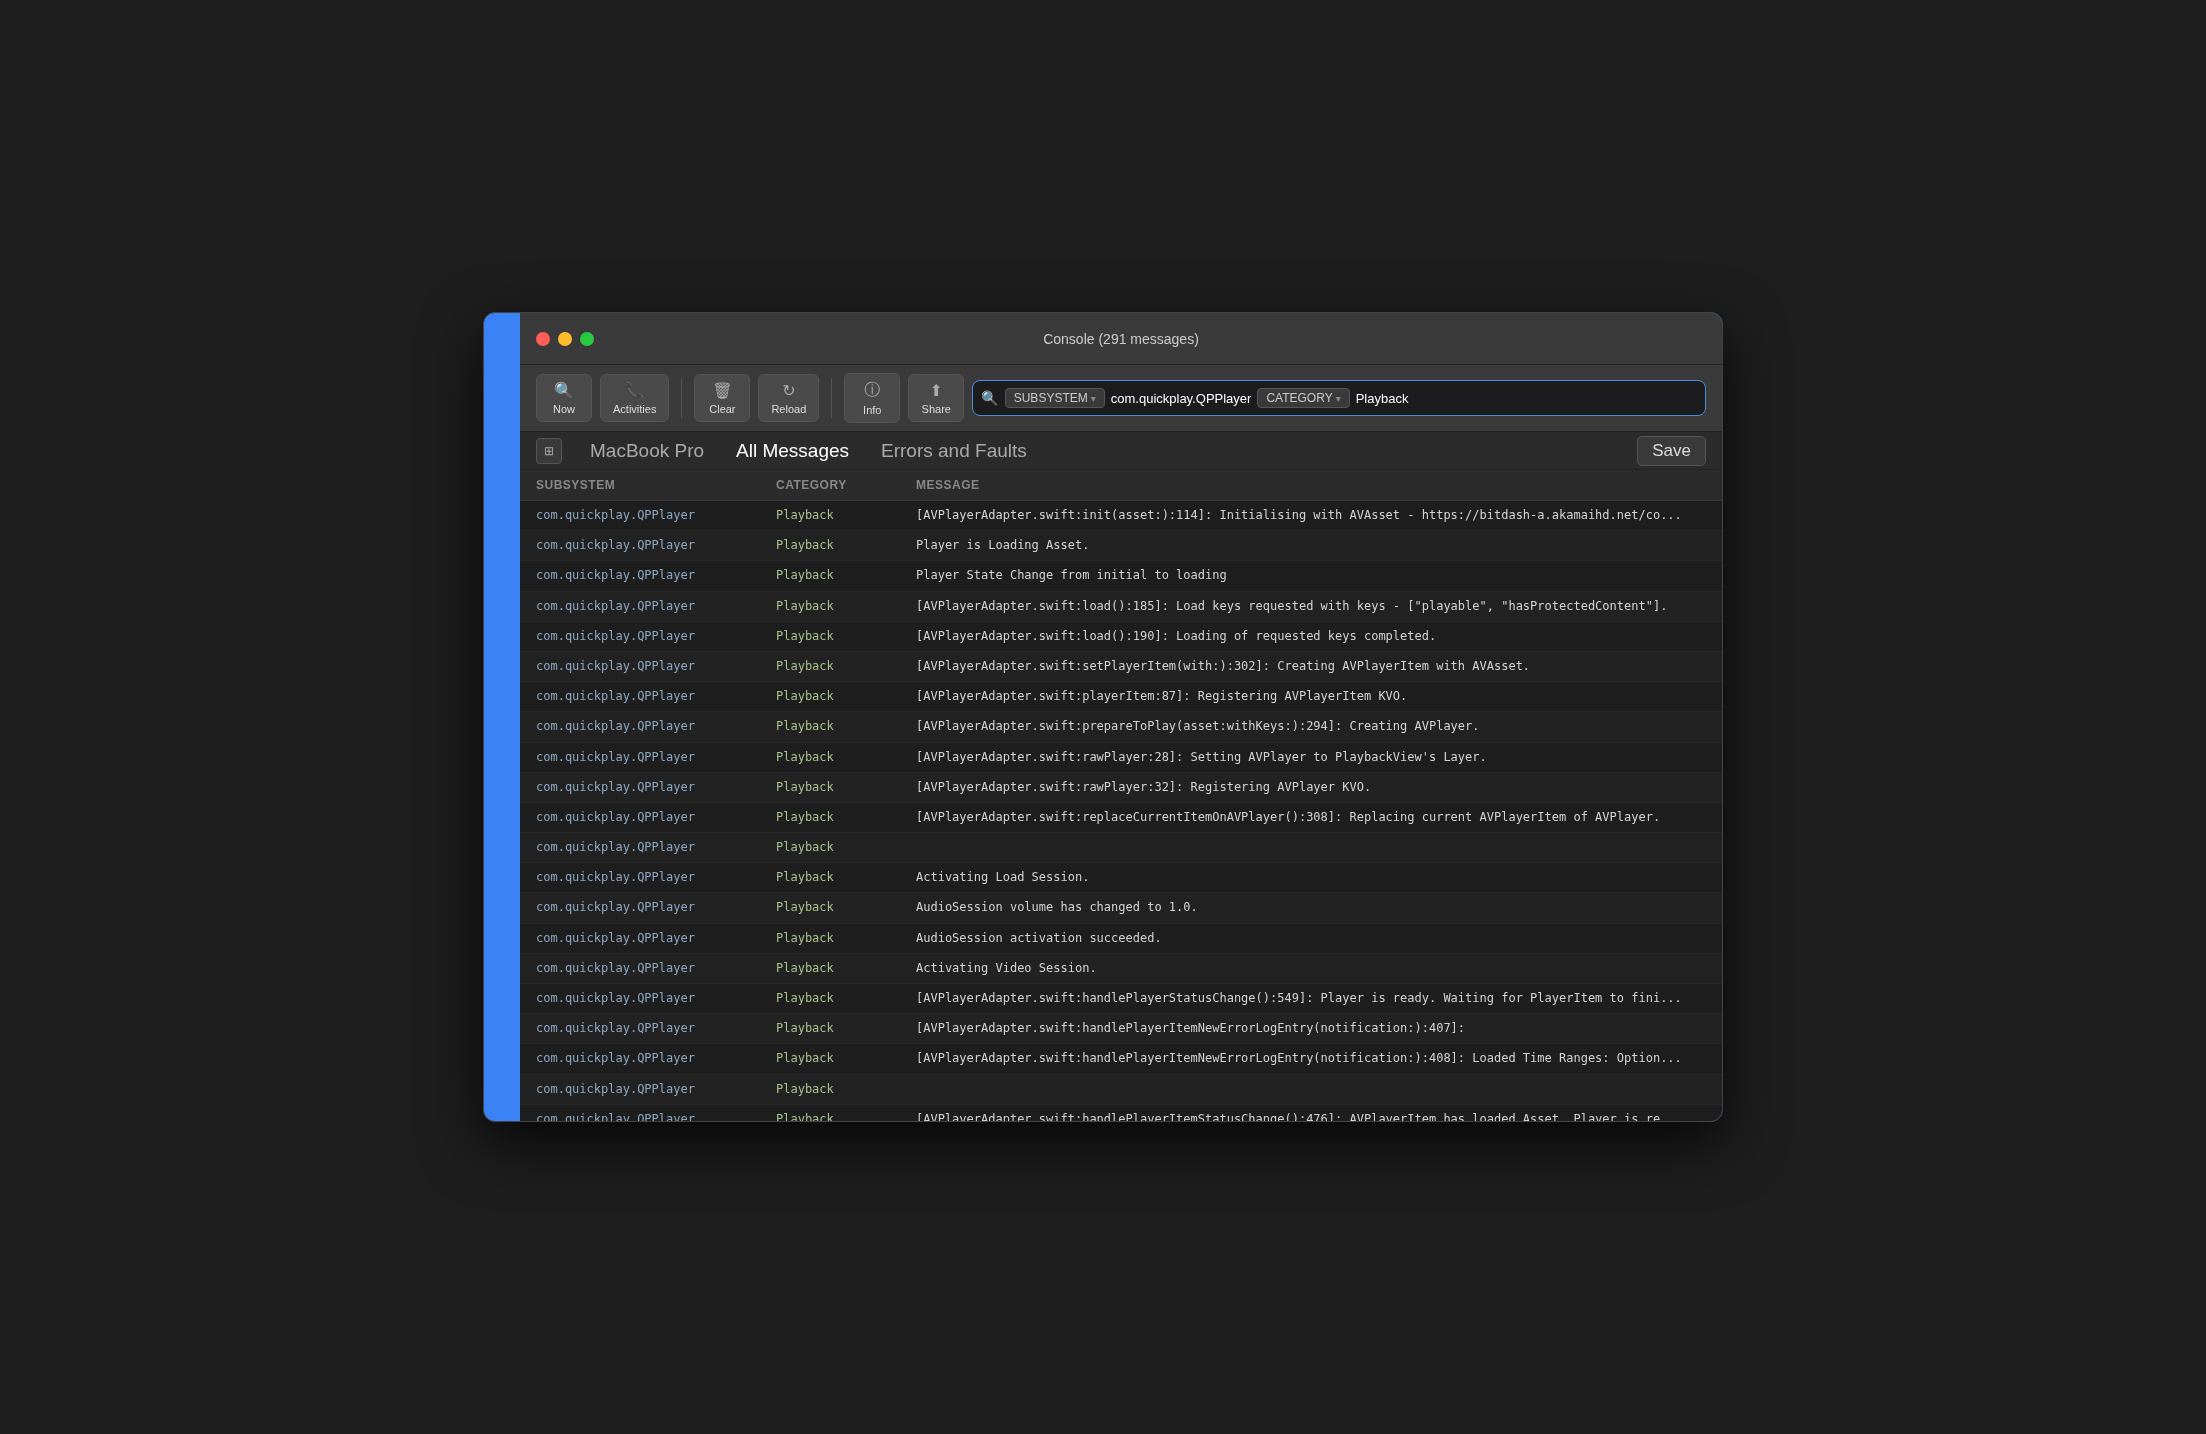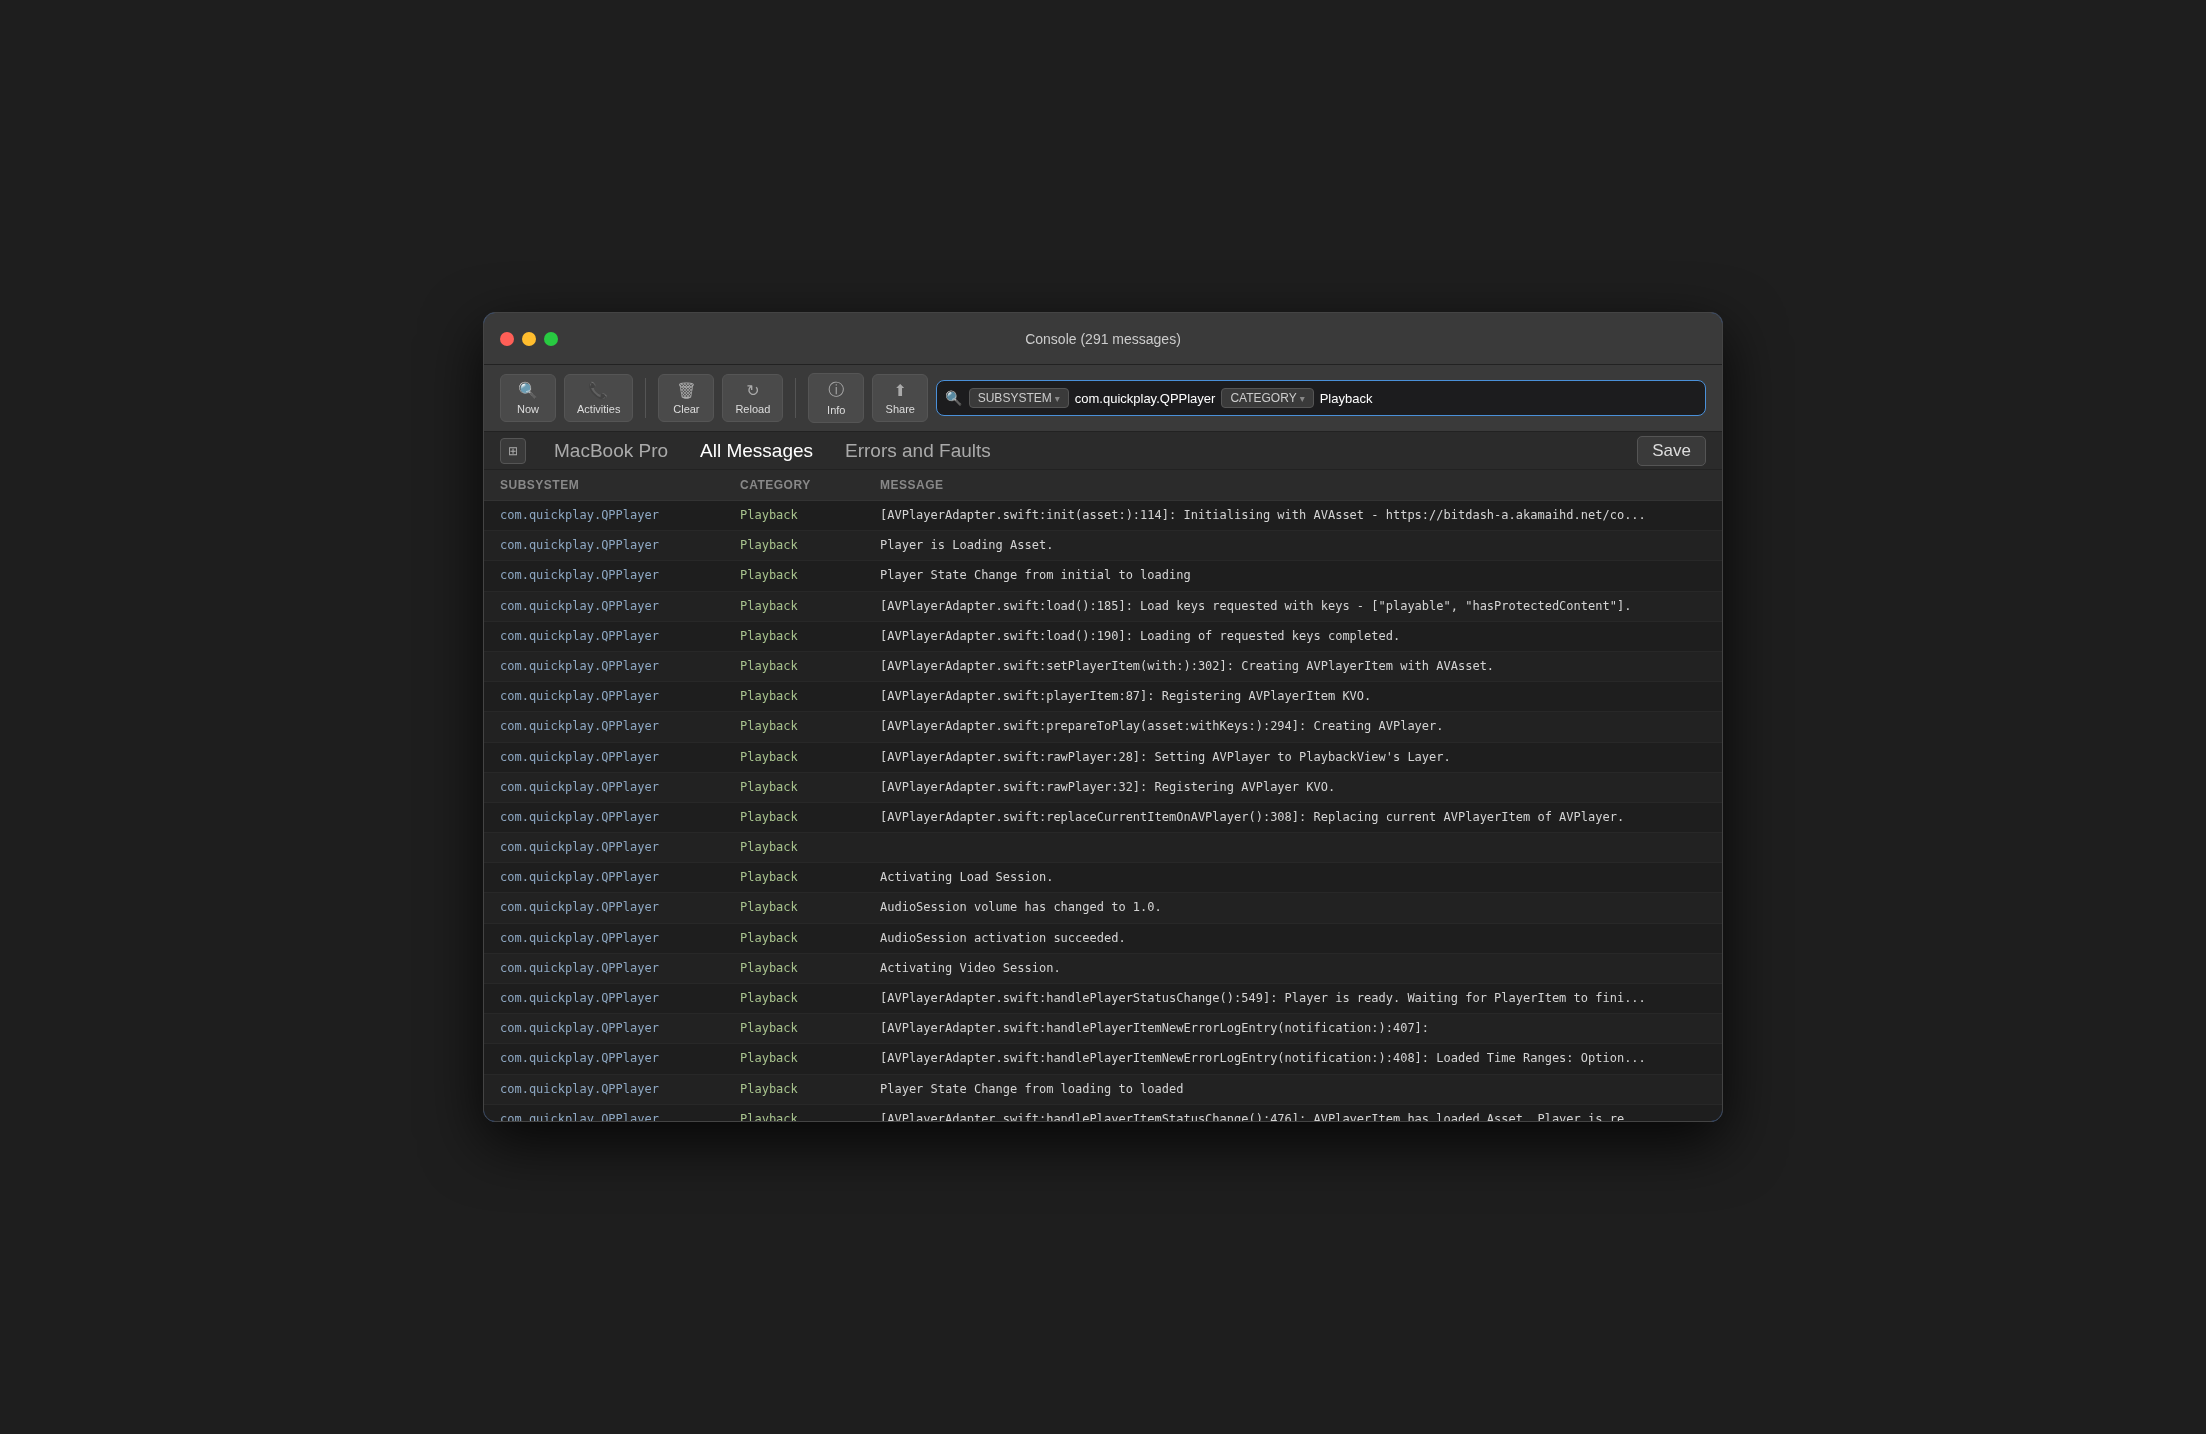--- a/index.html
+++ b/index.html
@@ -11,20 +11,21 @@
       min-height: 100vh;
       font-family: -apple-system, BlinkMacSystemFont, 'SF Pro Text', sans-serif;
     }
     .window {
       width: 1240px;
       background: #3b82f6;
       border-radius: 12px;
       overflow: hidden;
       box-shadow: 0 20px 60px rgba(0,0,0,0.8);
       border: 1px solid #444;
+      padding-left: 36px;
     }
     .titlebar {
       background: #3a3a3a;
       height: 52px;
       display: flex;
       align-items: center;
       justify-content: center;
       position: relative;
       border-bottom: 1px solid #222;
     }
@@ -370,21 +371,20 @@
   </avplayeritemerrorlog:></span>
       </div>
       <div class="log-row">
     <span class="log-cell subsystem">com.quickplay.QPPlayer</span>
     <span class="log-cell category">Playback</span>
     <span class="log-cell message">[AVPlayerAdapter.swift:handlePlayerItemNewErrorLogEntry(notification:):408]: Loaded Time Ranges: Option...</span>
   </div>
       <div class="log-row">
     <span class="log-cell subsystem">com.quickplay.QPPlayer</span>
     <span class="log-cell category">Playback</span>
-    <span class="log-cell message">Player State Change from loading to loaded</span>
   </div>
       <div class="log-row">
     <span class="log-cell subsystem">com.quickplay.QPPlayer</span>
     <span class="log-cell category">Playback</span>
     <span class="log-cell message">[AVPlayerAdapter.swift:handlePlayerItemStatusChange():476]: AVPlayerItem has loaded Asset. Player is re...</span>
   </div>
     </div>
 </div>
 
 </body></html>

